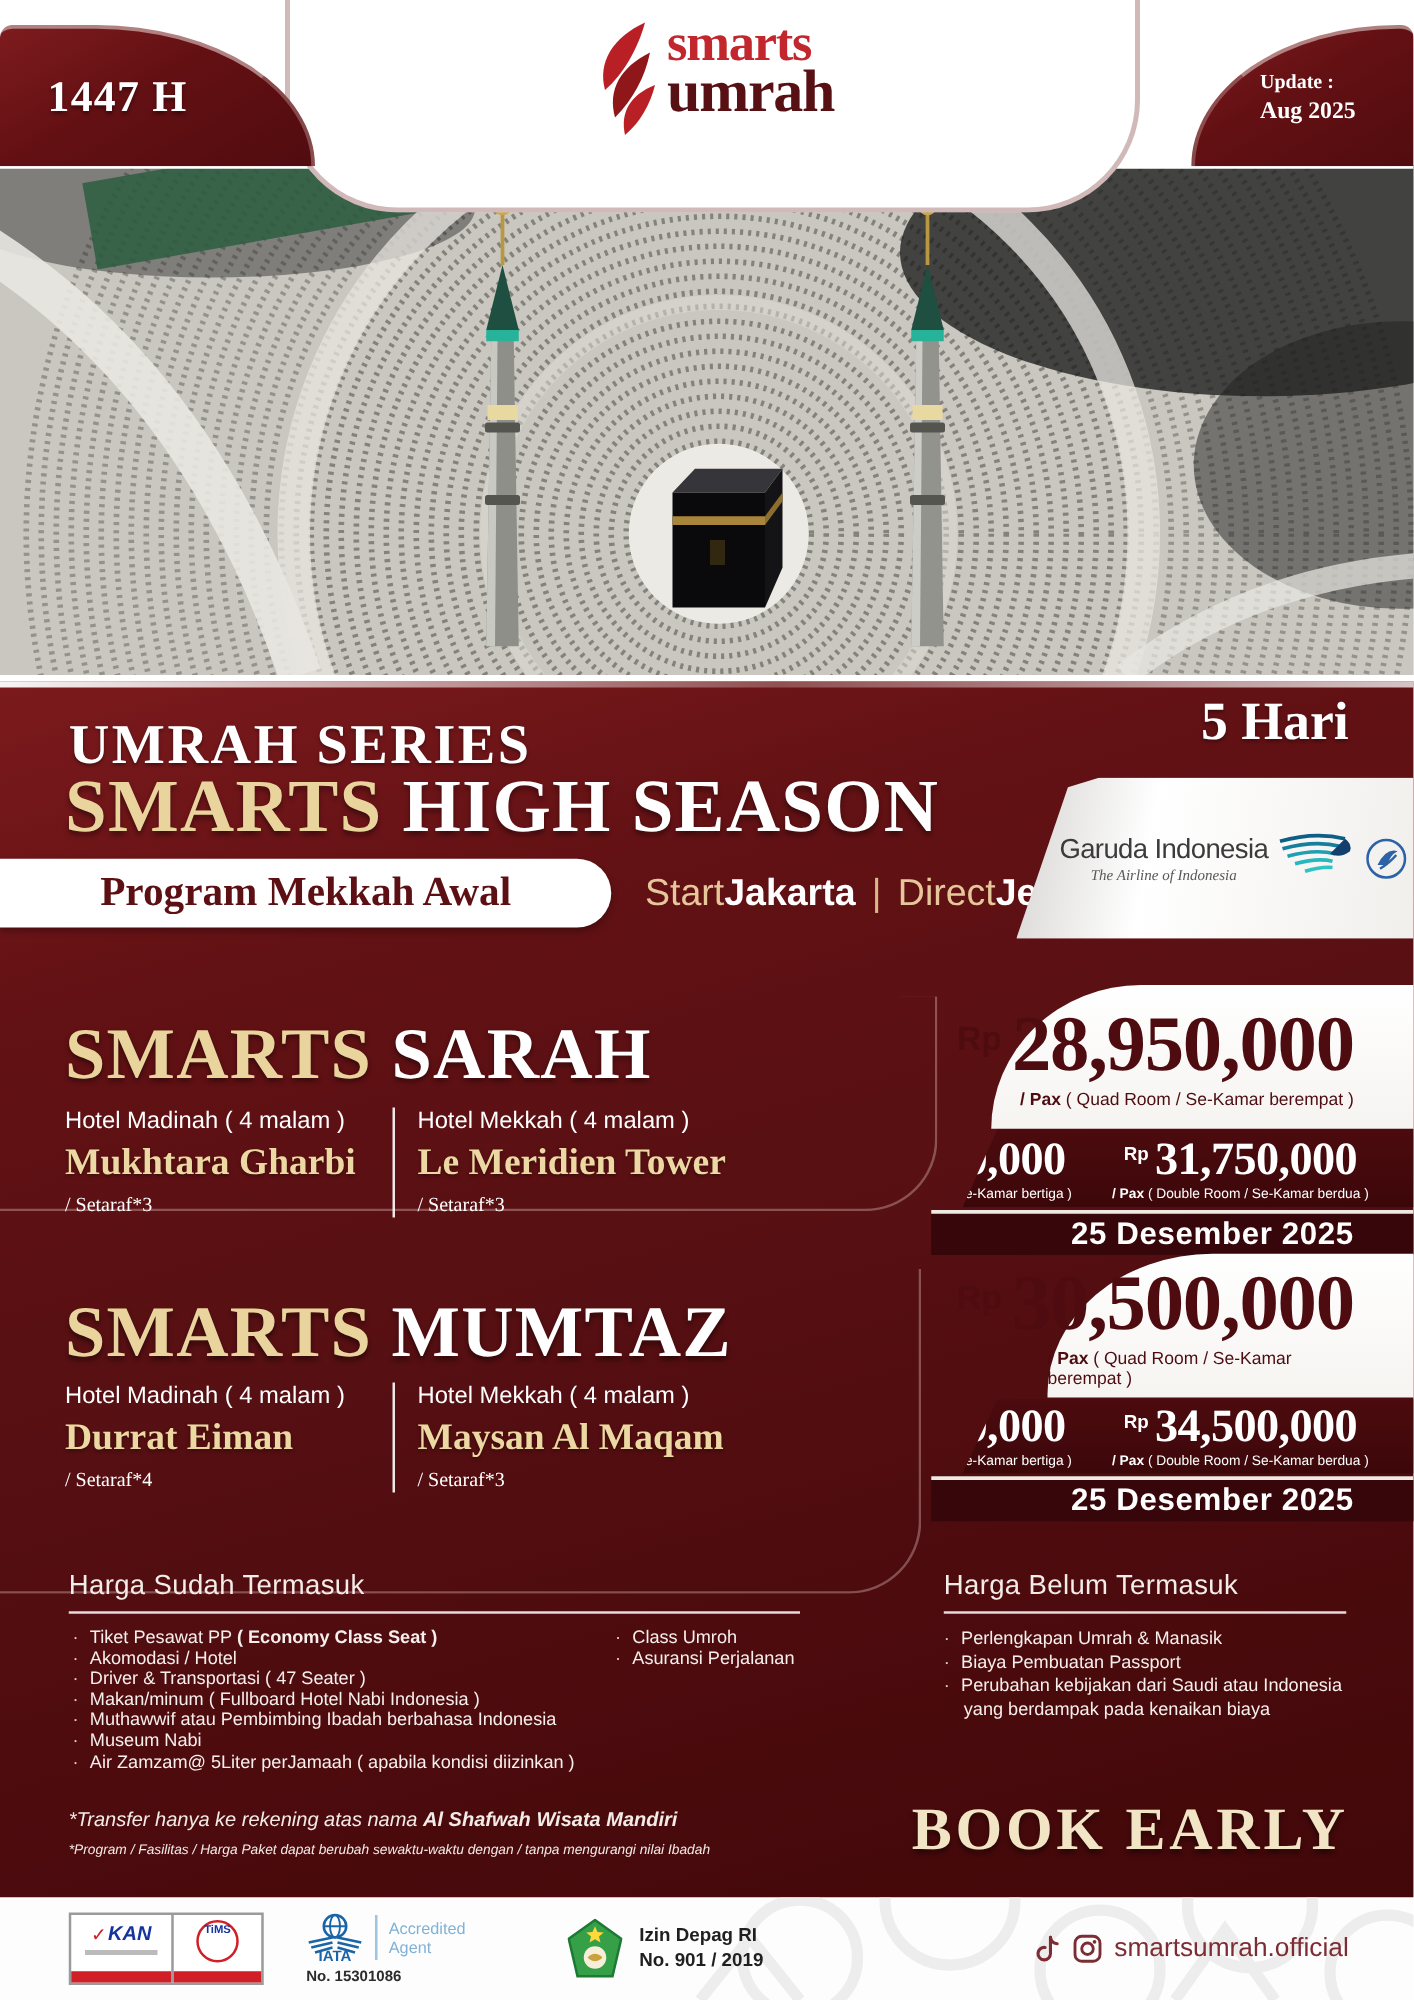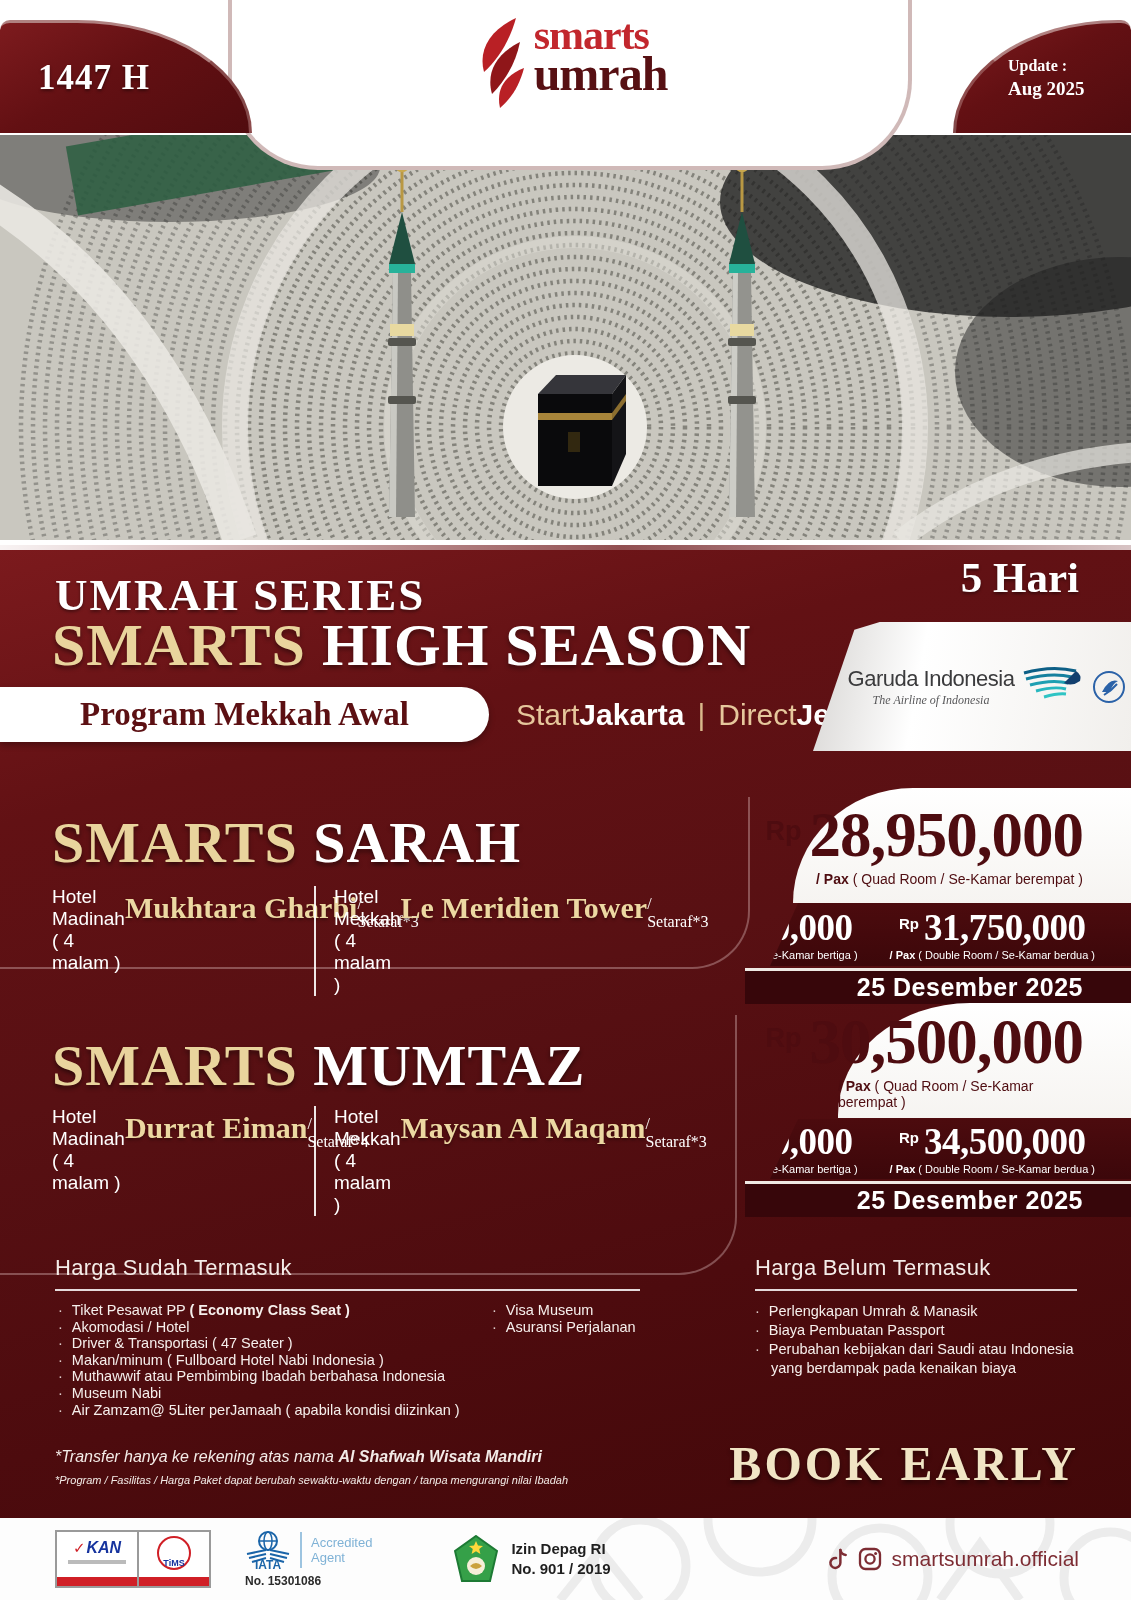--- a/index.html
+++ b/index.html
@@ -67,21 +67,21 @@
 
   
   .card-line{border-right:2px solid rgba(235,205,205,.35);border-bottom:2px solid rgba(235,205,205,.35);
     border-bottom-right-radius:58px;}
   .p1-card{left:0;top:252px;width:748px;height:170px;}
   .p2-card{left:0;top:470px;width:735px;height:258px;}
   .pkg-title{left:52px;font-size:58px;font-weight:bold;color:#fff;letter-spacing:1px;text-shadow:0 3px 4px rgba(0,0,0,.45);white-space:nowrap;}
   .p1-title{top:264px;} .p2-title{top:487px;}
   .hotels{left:52px;display:flex;}
   .p1-hotels{top:341px;} .p2-hotels{top:561px;}
-  .hcol{display:flex;flex-direction:row;width:246px;}
+  .hcol{display:flex;flex-direction:column;width:246px;}
   .hcol + .hcol{border-left:2px solid rgba(255,255,255,.9);padding-left:18px;margin-left:16px;width:280px;}
   .h-label{font-size:19px;color:#fff;line-height:22px;}
   .h-name{font-size:30px;font-weight:bold;color:#ecd8a2;line-height:34px;margin-top:5px;white-space:nowrap;text-shadow:0 2px 3px rgba(0,0,0,.35);}
   .h-grade{font-size:16px;color:#fff;margin-top:9px;}
   .white-panel{right:0;height:115px;background:linear-gradient(180deg,#ffffff 0%,#f6f4f1 100%);
     display:flex;flex-direction:column;align-items:flex-end;justify-content:center;
     padding-right:48px;box-sizing:border-box;}
   .p1-white{top:243px;left:793px;border-top-left-radius:120px 115px;}
   .p2-white{top:458px;left:838px;border-top-left-radius:132px 112px;}
   .price-big{display:flex;align-items:flex-start;color:#4e0c10;line-height:1;}
@@ -126,21 +126,21 @@
   .f-pattern{position:absolute;inset:0;}
   .f-left{display:flex;align-items:center;gap:34px;margin-left:55px;position:relative;}
   .kan-box{width:152px;height:54px;border:2px solid #9a9a9a;background:#fff;display:flex;}
   .kan-c1{width:82px;border-right:2px solid #9a9a9a;position:relative;display:flex;flex-direction:column;align-items:center;padding-top:7px;box-sizing:border-box;}
   .kan-row{display:flex;align-items:center;}
   .kan-check{color:#d01f26;font-weight:bold;font-size:15px;margin-right:1px;}
   .kan-word{font-size:16px;font-weight:bold;font-style:italic;color:#16339e;}
   .kan-tinybar{width:58px;height:4px;background:#bbb;margin-top:3px;}
   .kan-red{position:absolute;bottom:0;left:0;right:0;height:9px;background:#d01f26;}
   .kan-c2{flex:1;position:relative;display:flex;justify-content:center;padding-top:4px;}
-  .tims-circle{width:34px;height:34px;border:2px solid #d01f26;border-radius:50%;display:flex;align-items:flex-end;justify-content:center;box-sizing:border-box;}
+  .tims-circle{width:34px;height:34px;border:2px solid #d01f26;border-radius:50%;display:flex;align-items:flex-start;justify-content:center;box-sizing:border-box;}
   .tims-word{font-size:9px;font-weight:bold;color:#16339e;}
   .iata-box{display:flex;flex-direction:column;align-items:flex-start;}
   .iata-top{display:flex;align-items:center;}
   .iata-div{width:2px;height:36px;background:#9dc4e0;margin:0 9px;}
   .iata-acc{display:flex;flex-direction:column;color:#7fb2d6;font-size:13px;line-height:15px;}
   .iata-num{font-size:12px;font-weight:bold;color:#2c2c2c;margin-top:4px;}
   .depag-box{display:flex;align-items:center;gap:13px;margin-left:48px;}
   .depag-text{display:flex;flex-direction:column;color:#1f1f1f;font-weight:bold;font-size:15px;line-height:20px;}
   .social{margin-left:auto;margin-right:52px;display:flex;align-items:center;gap:9px;position:relative;}
   .social .t{font-size:21px;color:#7d2c33;}
@@ -391,21 +391,21 @@
     <div class="abs tlist inc-list">
       <div class="li"><span>Tiket Pesawat PP </span><b>( Economy Class Seat )</b></div>
       <div class="li"><span>Akomodasi / Hotel</span><b></b></div>
       <div class="li"><span>Driver &amp; Transportasi ( 47 Seater )</span><b></b></div>
       <div class="li"><span>Makan/minum ( Fullboard Hotel Nabi Indonesia )</span><b></b></div>
       <div class="li"><span>Muthawwif atau Pembimbing Ibadah berbahasa Indonesia</span><b></b></div>
       <div class="li"><span>Museum Nabi</span><b></b></div>
       <div class="li"><span>Air Zamzam@ 5Liter perJamaah ( apabila kondisi diizinkan )</span><b></b></div>
     </div>
     <div class="abs tlist inc-list2">
-      <div class="li"><span>Visa Museum</span></div>
+      <div class="li"><span>Class Umroh</span></div>
       <div class="li"><span>Asuransi Perjalanan</span></div>
     </div>
 
     <div class="abs sec-title exc-title">Harga Belum Termasuk</div>
     <div class="abs rule exc-rule"></div>
     <div class="abs tlist exc-list">
       <div class="li"><span>Perlengkapan Umrah &amp; Manasik</span></div>
       <div class="li"><span>Biaya Pembuatan Passport</span></div>
       <div class="li"><span>Perubahan kebijakan dari Saudi atau Indonesia yang berdampak pada kenaikan biaya</span></div>
     </div>

